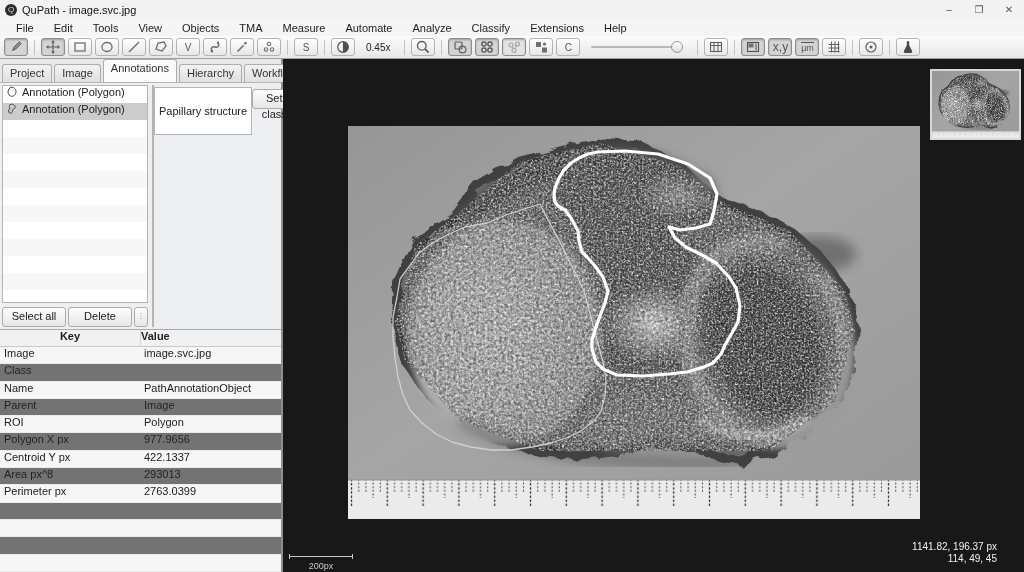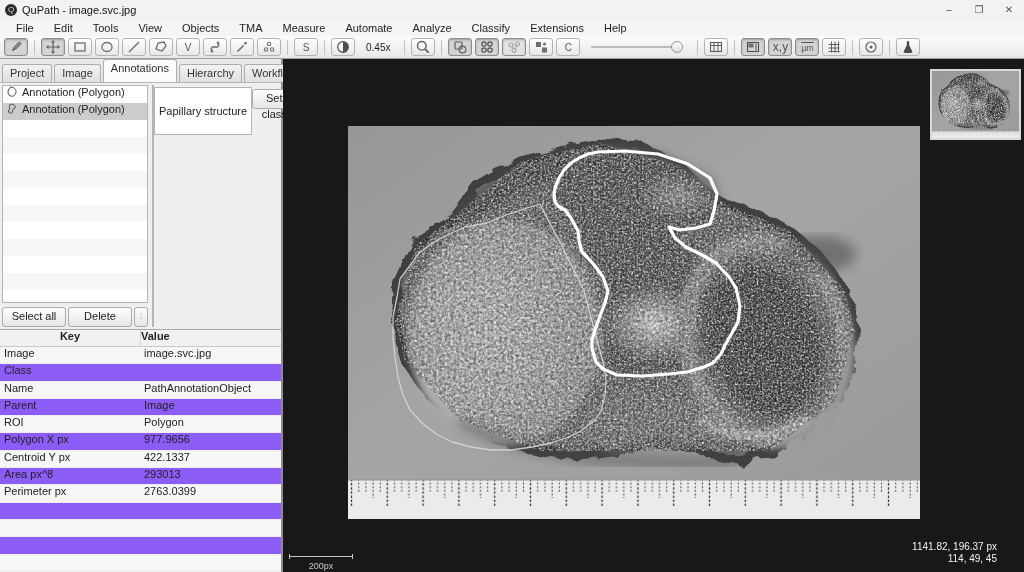--- a/index.html
+++ b/index.html
@@ -54,21 +54,21 @@
   .ann-row.selected{background:#cccccc;}
   .cls-row{height:13px;line-height:13px;padding-left:5px;font-size:11px;color:#222;}
   .cls-row:nth-child(even){background:#f2f2f2;}
   .class-field{height:14px;line-height:14px;border:1px solid #b5b5b5;background:#fff;margin-top:2px;
                padding:16px 4px;font-size:11px;color:#222;flex:none;}
   .btn-row{height:20px;flex:none;display:flex;gap:2px;padding-top:4px;}
   .btn{flex:1;border:1px solid #ababab;border-radius:3px;background:linear-gradient(#fdfdfd,#e6e6e6);
        font-size:11px;text-align:center;line-height:16px;color:#222;}
   .btn.small{flex:0 0 12px;font-size:7px;color:#777;line-height:16px;}
 
-  .kv-table{flex:1;background:#8b5cf6;border-top:1px solid #aaa;display:flex;flex-direction:column;overflow:hidden;}
+  .kv-table{flex:1;background:#737373;border-top:1px solid #aaa;display:flex;flex-direction:column;overflow:hidden;}
   .kv-header{height:16px;flex:none;display:flex;background:#f1f1f1;border-bottom:1px solid #c9c9c9;
              font-weight:bold;font-size:11px;}
   .kv-header .k{width:140px;text-align:center;border-right:1px solid #d5d5d5;}
   .kv-header .v{flex:1;}
   .kv-row{height:16.3px;flex:none;display:flex;font-size:11px;border-bottom:1px solid #ededed;}
   .kv-row:nth-child(even){background:#f6f6f6;}
   .kv-row .k{width:140px;padding-left:4px;box-sizing:border-box;overflow:hidden;white-space:nowrap;}
   .kv-row .v{flex:1;padding-left:4px;overflow:hidden;white-space:nowrap;}
 
   

